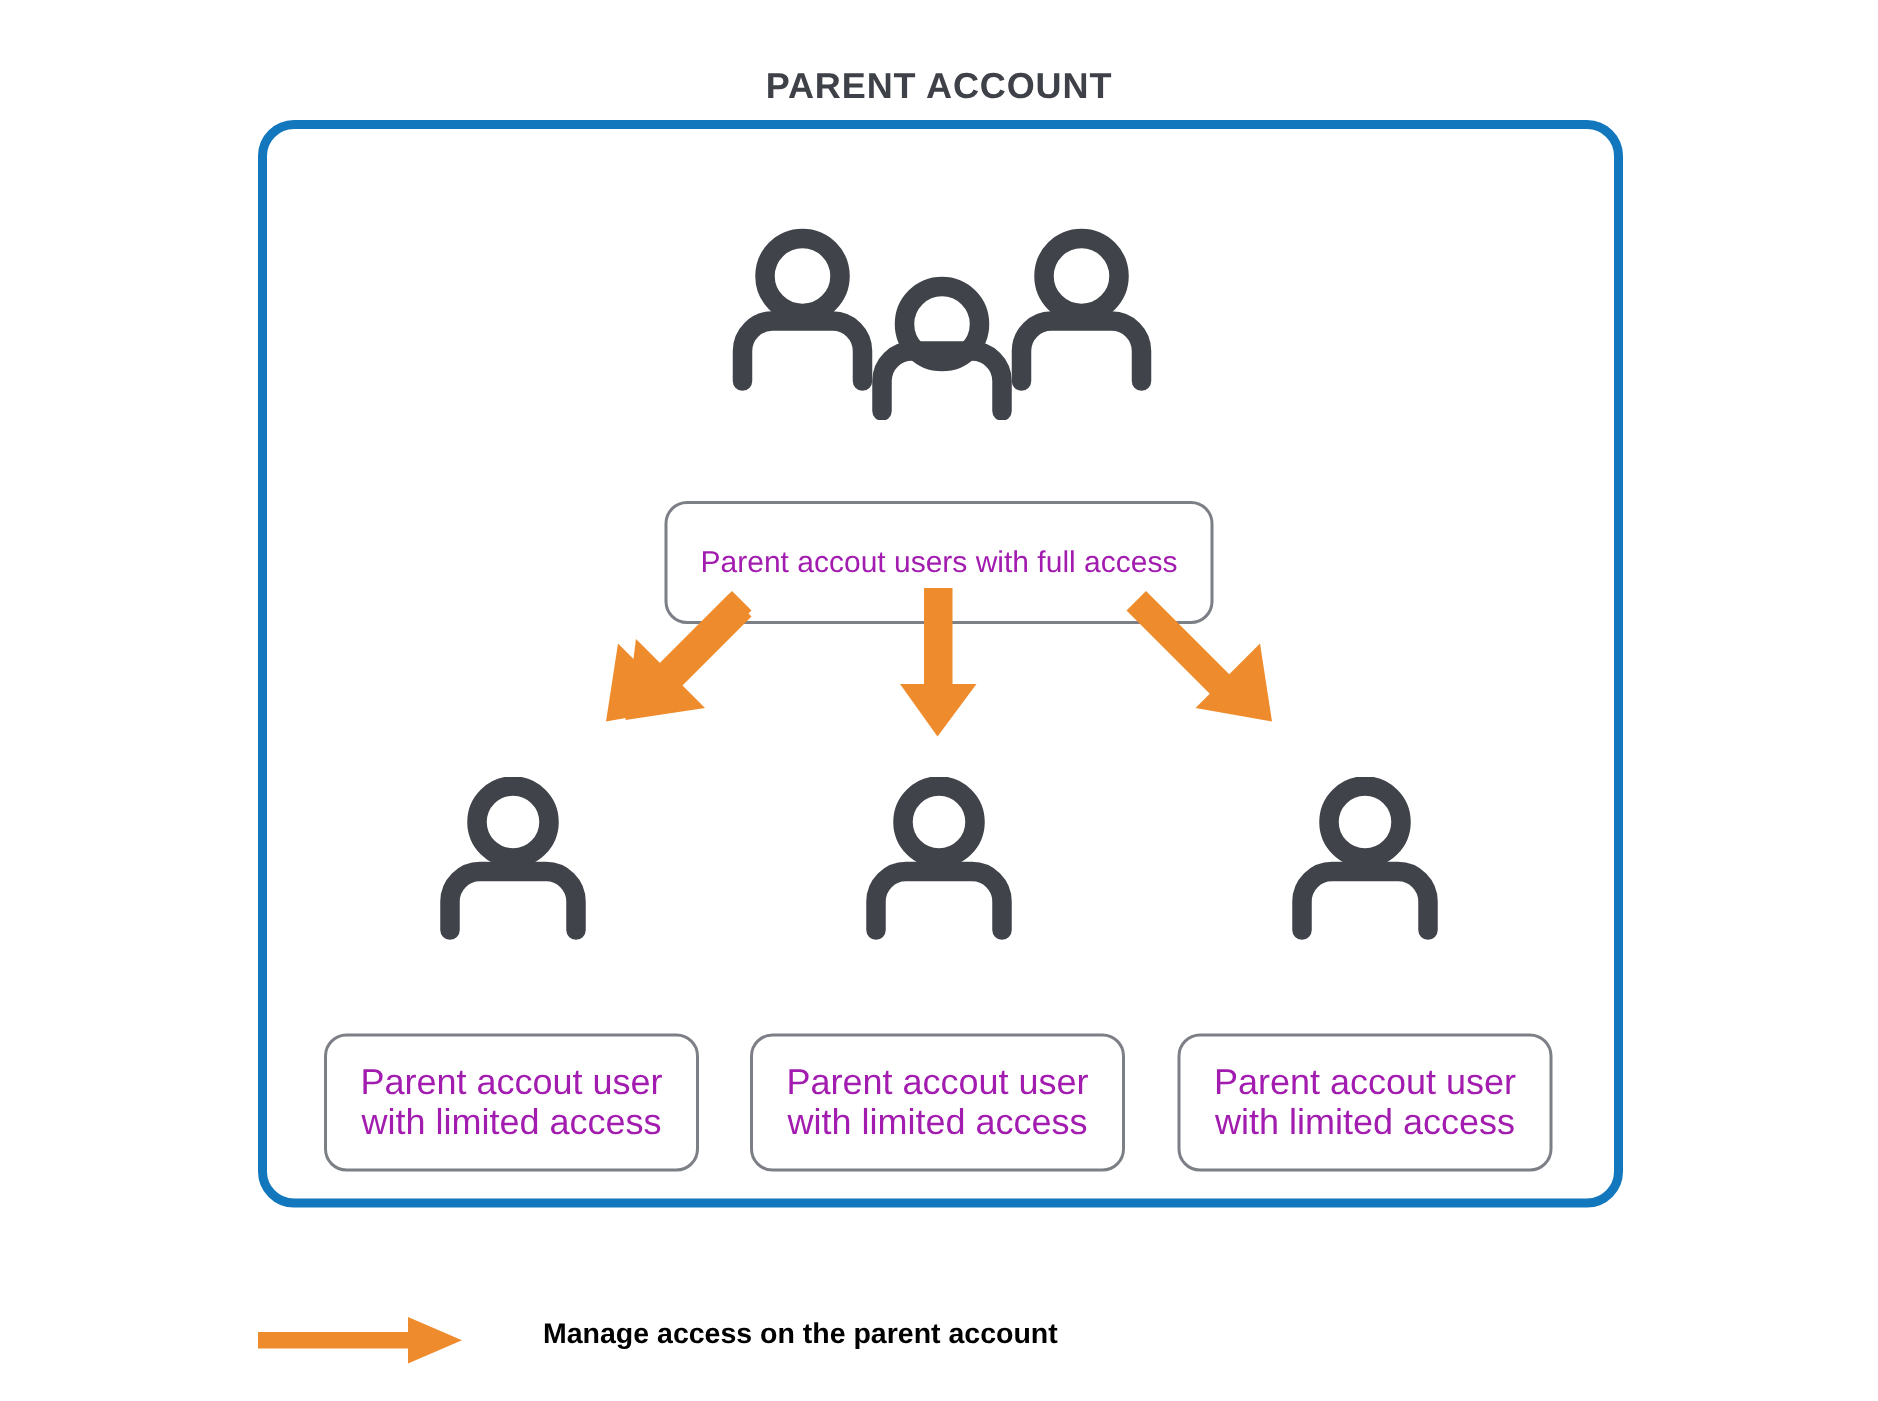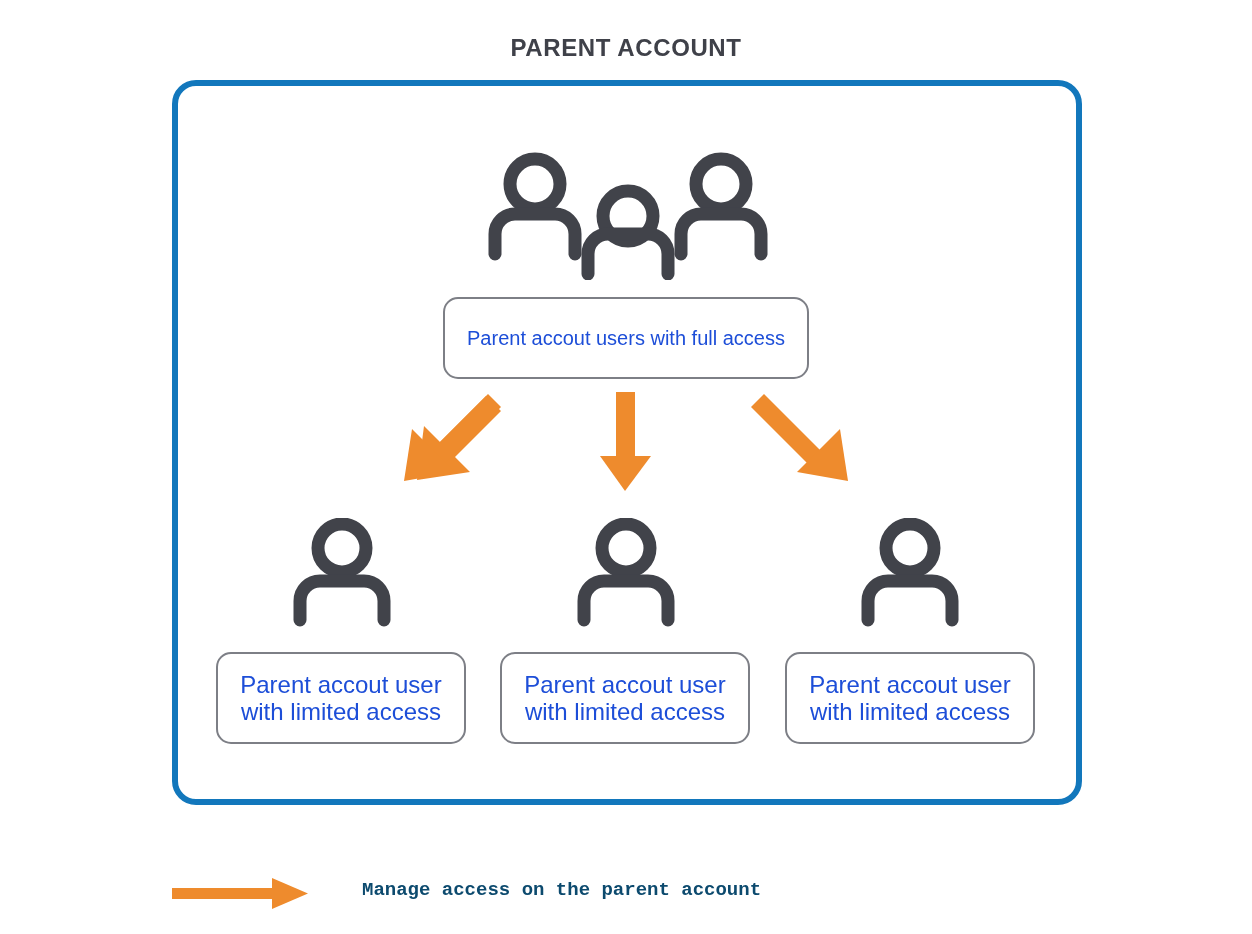--- a/index.html
+++ b/index.html
@@ -18,21 +18,21 @@
     position: absolute;
     left: 0; top: 0;
     width: 1252px;
     height: 934px;
   }
 
   
   .page-title {
     position: absolute;
     left: 0;
-    top: 34px;
+    top: 44px;
     width: 1252px;
     text-align: center;
     font-size: 24px;
     font-weight: bold;
     letter-spacing: 0.6px;
     color: #3f4149;
   }
 
   
   .account-container {
@@ -60,21 +60,22 @@
   .label-box {
     position: absolute;
     box-sizing: border-box;
     border: 2px solid #7d7f86;
     border-radius: 15px;
     background: #ffffff;
     display: flex;
     align-items: center;
     justify-content: center;
     text-align: center;
-    color: #1d4ed8;
+    color: #a21caf;
+    margin-top: 37px;
   }
   .label-box.top {
     left: 443px;
     top: 297px;
     width: 366px;
     height: 82px;
     font-size: 20px;
     line-height: 26px;
   }
   .label-box.leaf {
@@ -121,23 +122,22 @@
     top: 6px;
     width: 140px;
     height: 34px;
   }
   .legend-text {
     position: absolute;
     left: 190px;
     top: 9px;
     font-size: 19px;
     font-weight: bold;
-    color: #0c4a6e;
+    color: #000000;
     white-space: nowrap;
-    font-family: Liberation Mono, monospace;
   }
 </style>
 </head>
 <body>
 
 <div id="stage">
 
   <div class="page-title">PARENT ACCOUNT</div>
 
   <div class="account-container"></div>

